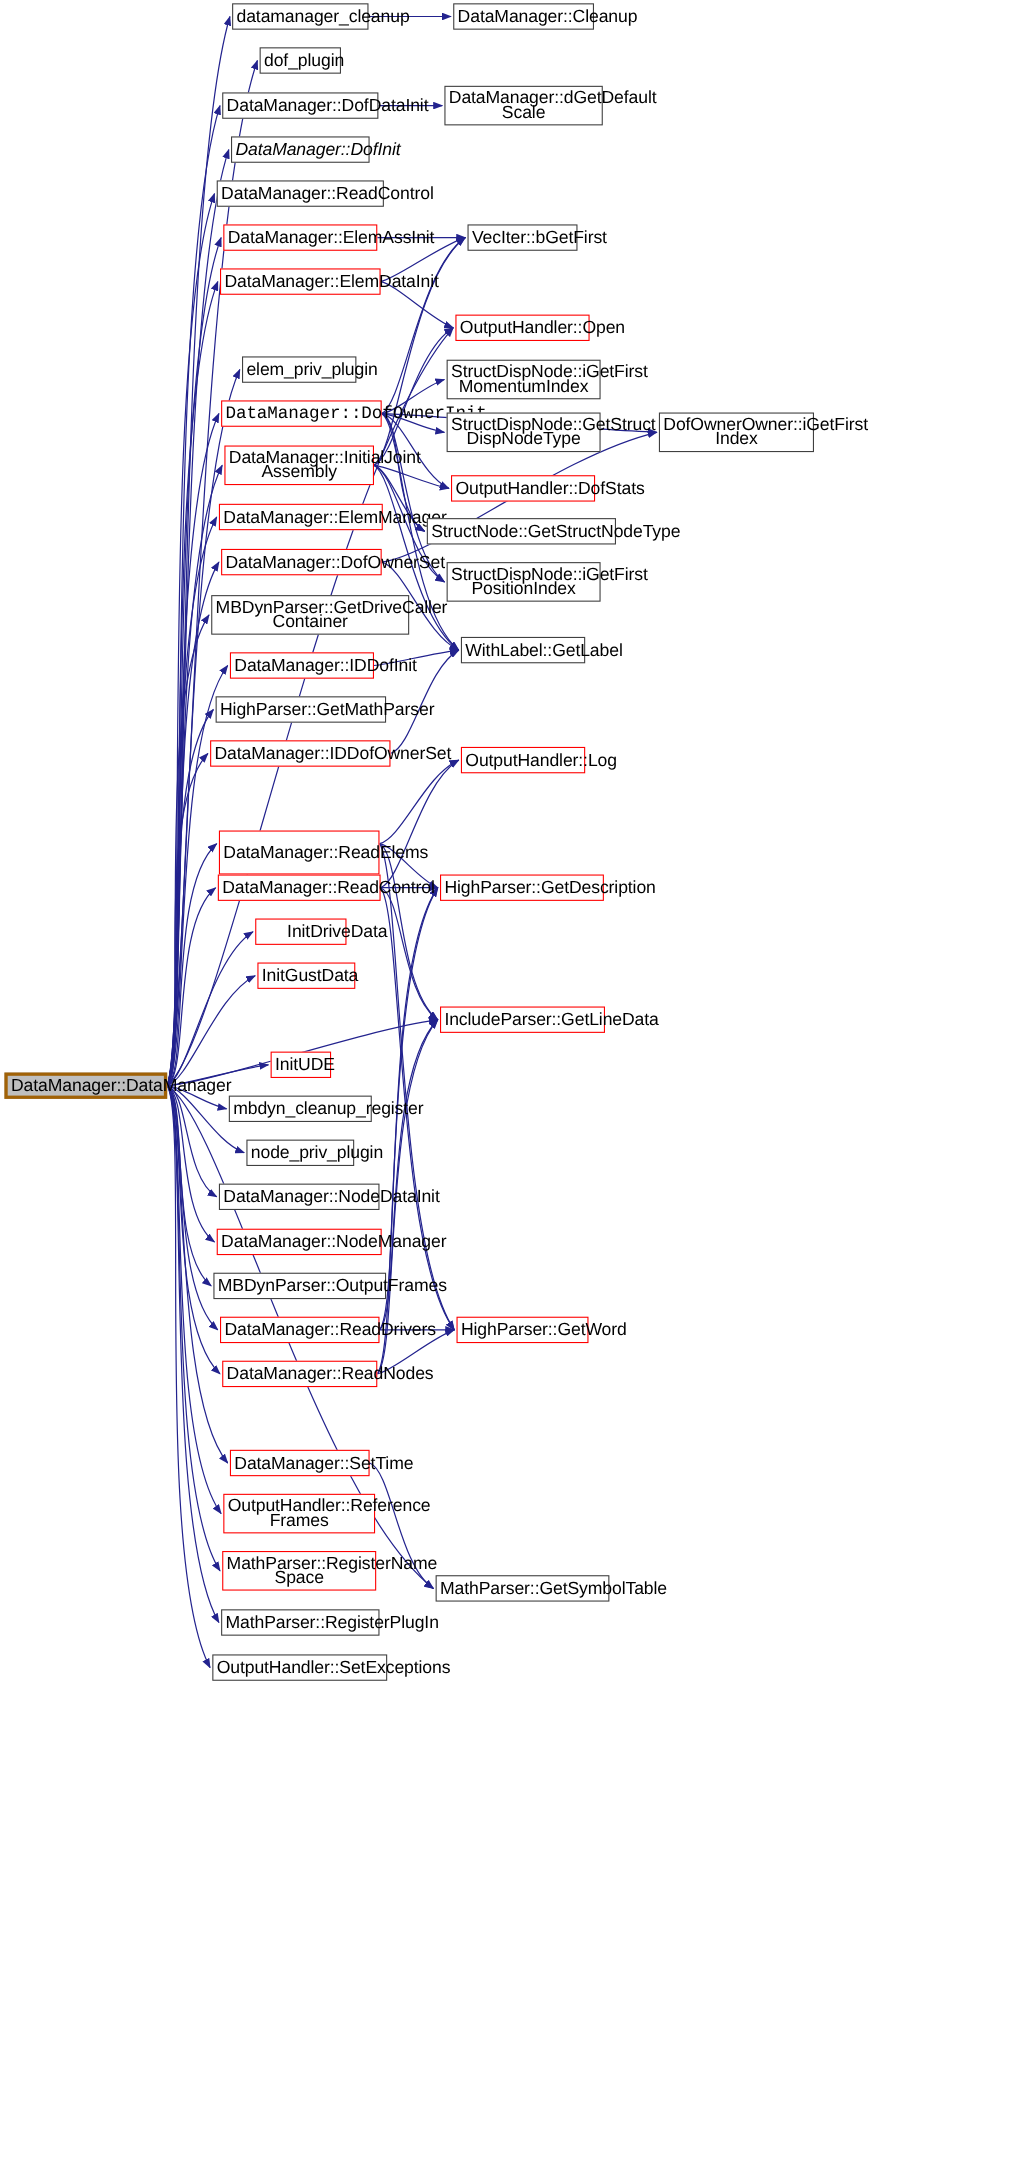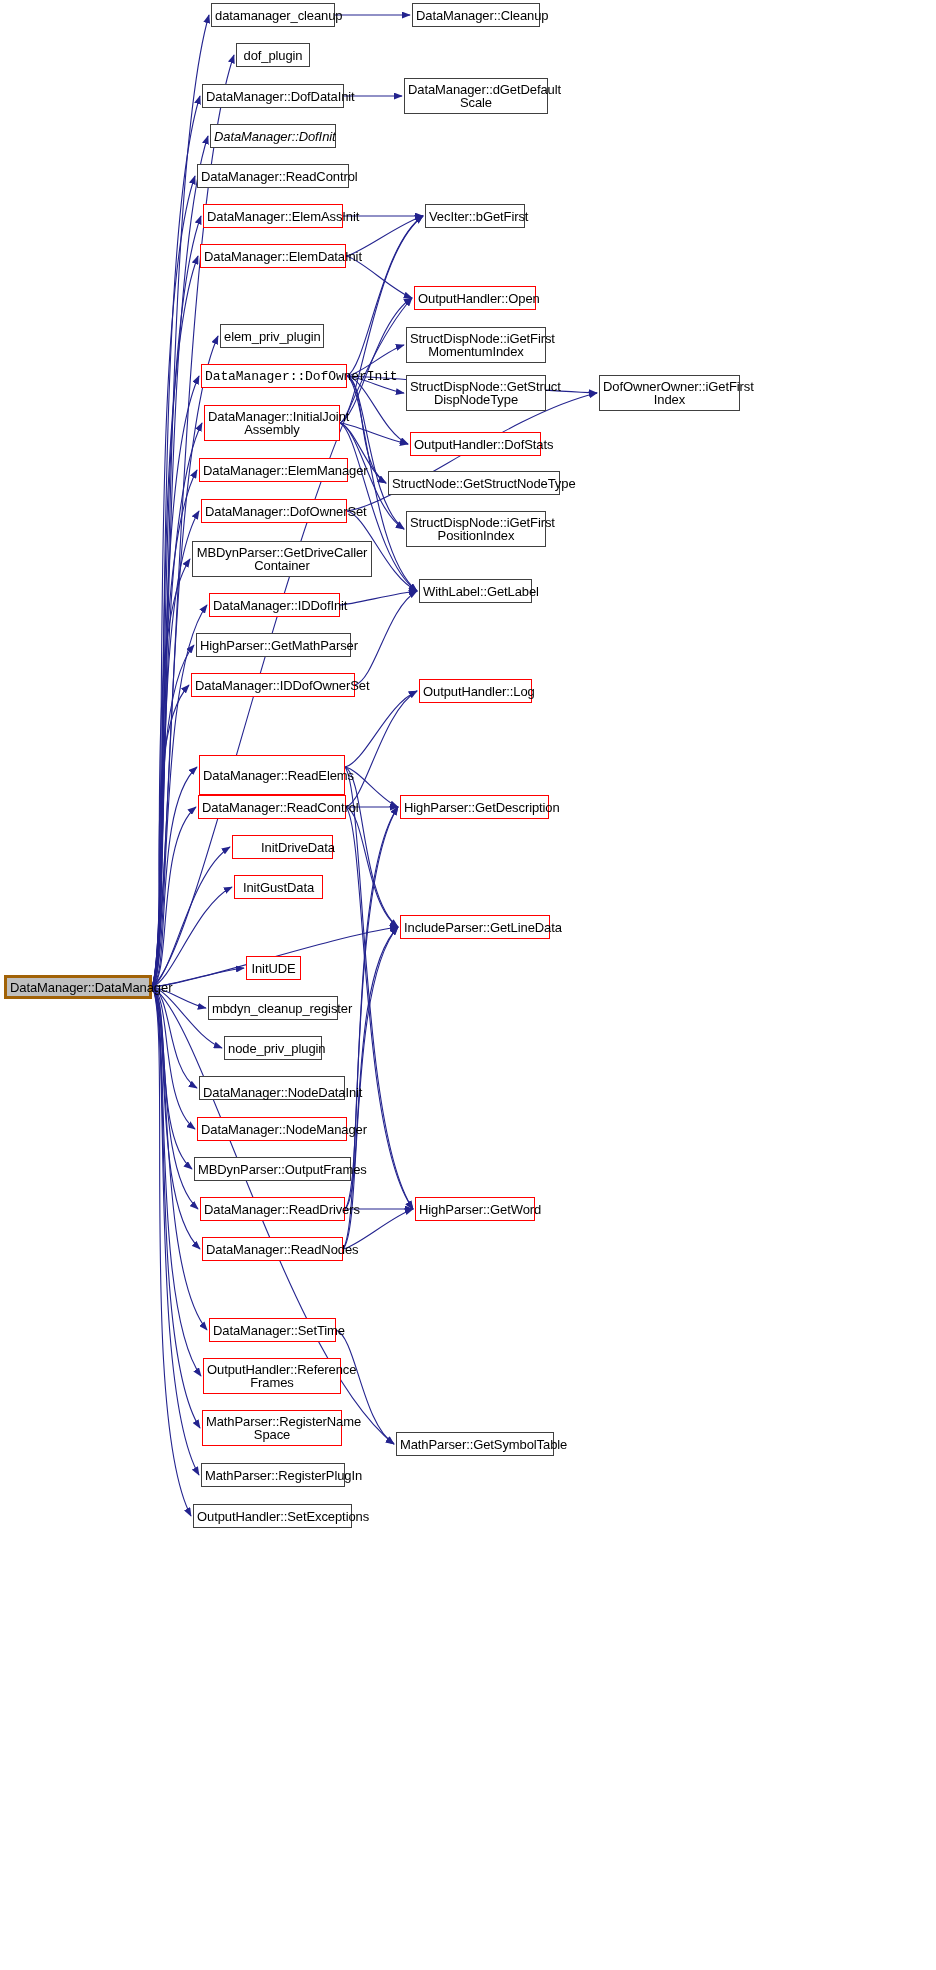--- a/index.html
+++ b/index.html
@@ -27,21 +27,21 @@
   }
   .gnode {
     position: absolute;
     box-sizing: border-box;
     display: flex;
     align-items: center;
     justify-content: center;
     text-align: center;
     background: #ffffff;
     border: 1px solid #404040;
-    font-size: 13px;
+    font-size: 16px;
     line-height: 13px;
     color: #000000;
     letter-spacing: -0.1px;
     white-space: pre-line;
     padding: 0 3px;
   }
   .gnode.red {
     border: 1px solid #ff0000;
   }
   .gnode.current {
@@ -173,27 +173,27 @@
       <div class="gnode" style="left: 192px; top: 541px; width: 180px; height: 36px;"><span class="lbl">MBDynParser::GetDriveCaller
 Container</span></div>
       <div class="gnode" style="left: 419px; top: 579px; width: 113px; height: 24px;"><span class="lbl">WithLabel::GetLabel</span></div>
       <div class="gnode red" style="left: 209px; top: 593px; width: 131px; height: 24px;"><span class="lbl">DataManager::IDDofInit</span></div>
       <div class="gnode" style="left: 196px; top: 633px; width: 155px; height: 24px;"><span class="lbl">HighParser::GetMathParser</span></div>
       <div class="gnode red" style="left: 191px; top: 673px; width: 164px; height: 24px;"><span class="lbl">DataManager::IDDofOwnerSet</span></div>
       <div class="gnode red" style="left: 419px; top: 679px; width: 113px; height: 24px;"><span class="lbl">OutputHandler::Log</span></div>
       <div class="gnode red" style="left: 199px; top: 755px; width: 146px; height: 40px;"><span class="lbl">DataManager::ReadElems</span></div>
       <div class="gnode red" style="left: 198px; top: 795px; width: 148px; height: 24px;"><span class="lbl">DataManager::ReadControl</span></div>
       <div class="gnode red" style="left: 400px; top: 795px; width: 149px; height: 24px;"><span class="lbl">HighParser::GetDescription</span></div>
-      <div class="gnode red" style="left: 232px; top: 835px; width: 101px; height: 24px; padding-left: 28px;"><span class="lbl">InitDriveData</span></div>
+      <div class="gnode red" style="left: 232px; top: 835px; width: 83px; height: 24px; padding-left: 28px;"><span class="lbl">InitDriveData</span></div>
       <div class="gnode red" style="left: 234px; top: 875px; width: 89px; height: 24px;"><span class="lbl">InitGustData</span></div>
       <div class="gnode red" style="left: 400px; top: 915px; width: 150px; height: 24px;"><span class="lbl">IncludeParser::GetLineData</span></div>
       <div class="gnode red" style="left: 246px; top: 956px; width: 55px; height: 24px;"><span class="lbl">InitUDE</span></div>
       <div class="gnode" style="left: 208px; top: 996px; width: 130px; height: 24px;"><span class="lbl">mbdyn_cleanup_register</span></div>
       <div class="gnode" style="left: 224px; top: 1036px; width: 98px; height: 24px;"><span class="lbl">node_priv_plugin</span></div>
-      <div class="gnode" style="left: 199px; top: 1076px; width: 146px; height: 24px; align-items: flex-end;"><span class="lbl">DataManager::NodeDataInit</span></div>
+      <div class="gnode" style="left: 199px; top: 1076px; width: 146px; height: 24px;"><span class="lbl">DataManager::NodeDataInit</span></div>
       <div class="gnode red" style="left: 197px; top: 1117px; width: 150px; height: 24px;"><span class="lbl">DataManager::NodeManager</span></div>
       <div class="gnode" style="left: 194px; top: 1157px; width: 157px; height: 24px;"><span class="lbl">MBDynParser::OutputFrames</span></div>
       <div class="gnode red" style="left: 200px; top: 1197px; width: 145px; height: 24px;"><span class="lbl">DataManager::ReadDrivers</span></div>
       <div class="gnode red" style="left: 415px; top: 1197px; width: 120px; height: 24px;"><span class="lbl">HighParser::GetWord</span></div>
       <div class="gnode red" style="left: 202px; top: 1237px; width: 141px; height: 24px;"><span class="lbl">DataManager::ReadNodes</span></div>
       <div class="gnode red" style="left: 209px; top: 1318px; width: 127px; height: 24px;"><span class="lbl">DataManager::SetTime</span></div>
       <div class="gnode red" style="left: 203px; top: 1358px; width: 138px; height: 36px;"><span class="lbl">OutputHandler::Reference
 Frames</span></div>
       <div class="gnode red" style="left: 202px; top: 1410px; width: 140px; height: 36px;"><span class="lbl">MathParser::RegisterName
 Space</span></div>

